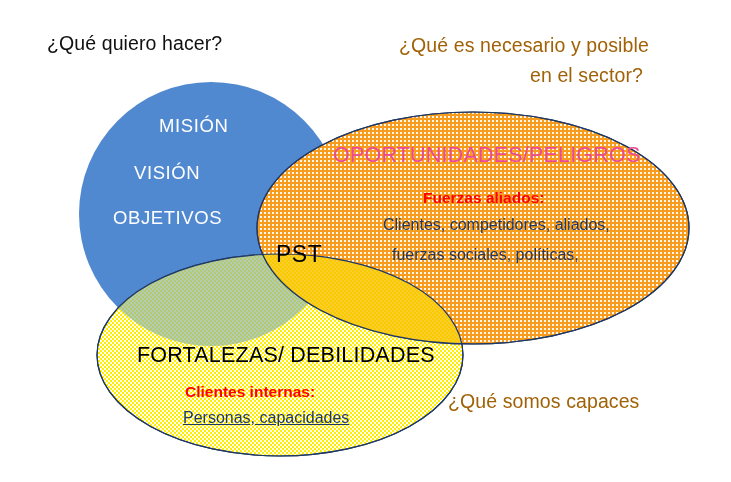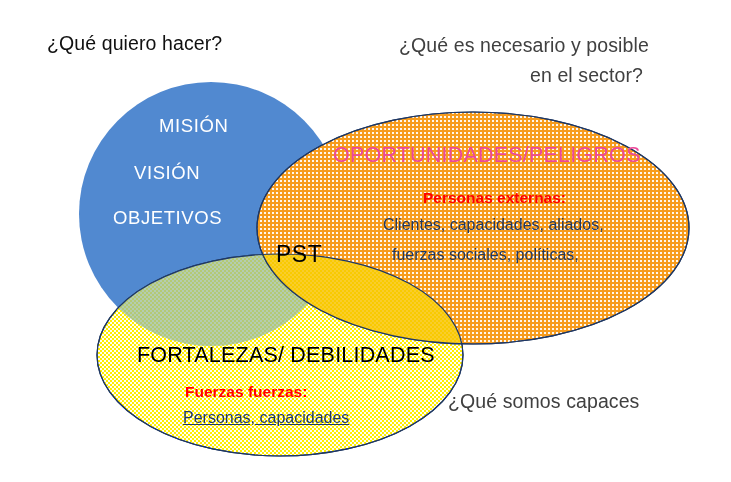--- a/index.html
+++ b/index.html
@@ -27,21 +27,21 @@
     width: 731px;
     height: 482px;
   }
   .lbl {
     position: absolute;
     white-space: nowrap;
     line-height: 1.0;
   }
   
   .question {
-    color: #404040;
+    color: #a16207;
     font-size: 19.5px;
     letter-spacing: .1px;
   }
   #q-left  { left: 47px;  top: 34px; color:#101010; }
   #q-top-right-l1 { left: 399px; top: 36px; }
   #q-top-right-l2 { left: 530px; top: 66px; }
   #q-bottom-right-l1 { left: 448px; top: 392px; }
   #q-bottom-right-l2 { left: 528px; top: 422px; }
 
   
@@ -160,23 +160,23 @@
   <div class="lbl question" id="q-top-right-l1">¿Qué es necesario y posible</div>
   <div class="lbl question" id="q-top-right-l2">en el sector?</div>
 
   <div class="lbl question" id="q-bottom-right-l1">¿Qué somos capaces</div>
 
   <div class="lbl blue-label" id="lbl-mision">MISIÓN</div>
   <div class="lbl blue-label" id="lbl-vision">VISIÓN</div>
   <div class="lbl blue-label" id="lbl-objetivos">OBJETIVOS</div>
 
   <div class="lbl" id="lbl-oportunidades">OPORTUNIDADES/PELIGROS</div>
-  <div class="lbl" id="lbl-fuerzas-externas">Personas externas:</div>
-  <div class="lbl orange-body" id="lbl-ext-1">Clientes, capacidades, aliados,</div>
+  <div class="lbl" id="lbl-fuerzas-externas">Fuerzas aliados:</div>
+  <div class="lbl orange-body" id="lbl-ext-1">Clientes, competidores, aliados,</div>
   <div class="lbl orange-body" id="lbl-ext-2">fuerzas sociales, políticas,</div>
 
   <div class="lbl" id="lbl-pst">PST</div>
 
   <div class="lbl" id="lbl-fortalezas">FORTALEZAS/ DEBILIDADES</div>
-  <div class="lbl" id="lbl-fuerzas-internas">Fuerzas fuerzas:</div>
+  <div class="lbl" id="lbl-fuerzas-internas">Clientes internas:</div>
   <div class="lbl" id="lbl-int-1">Personas, capacidades</div>
 
 </div>
 
 </body></html>

